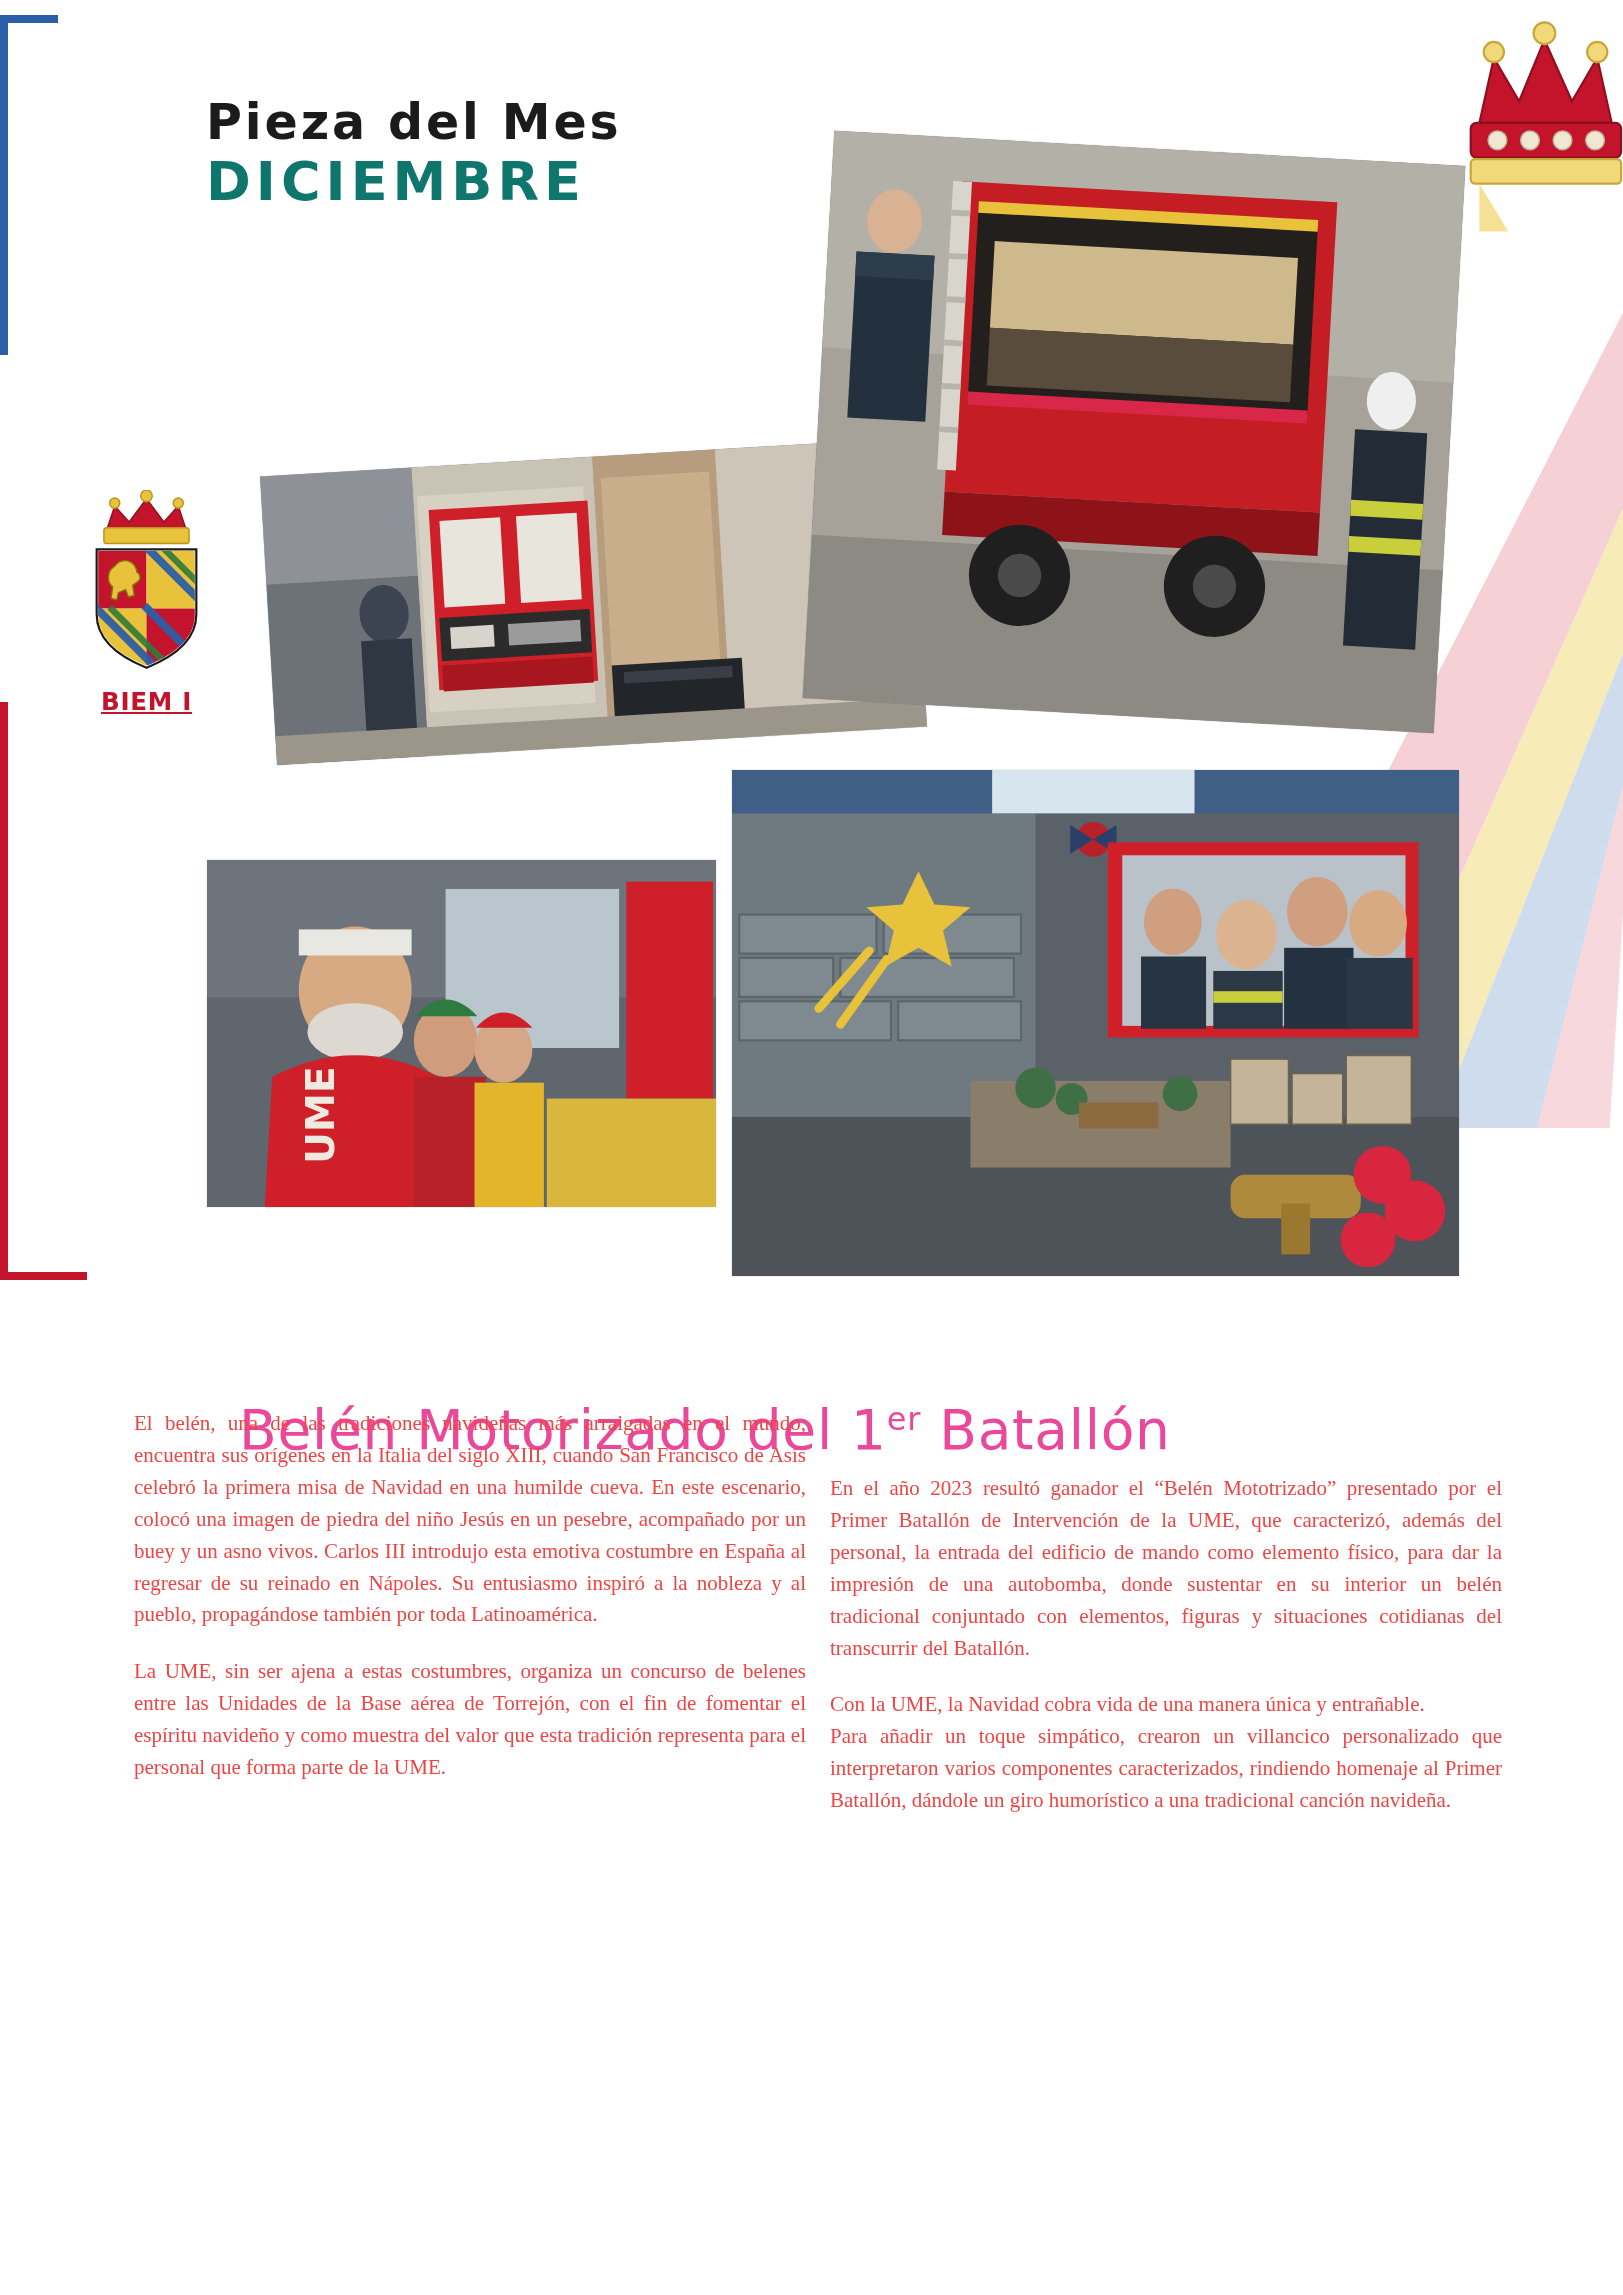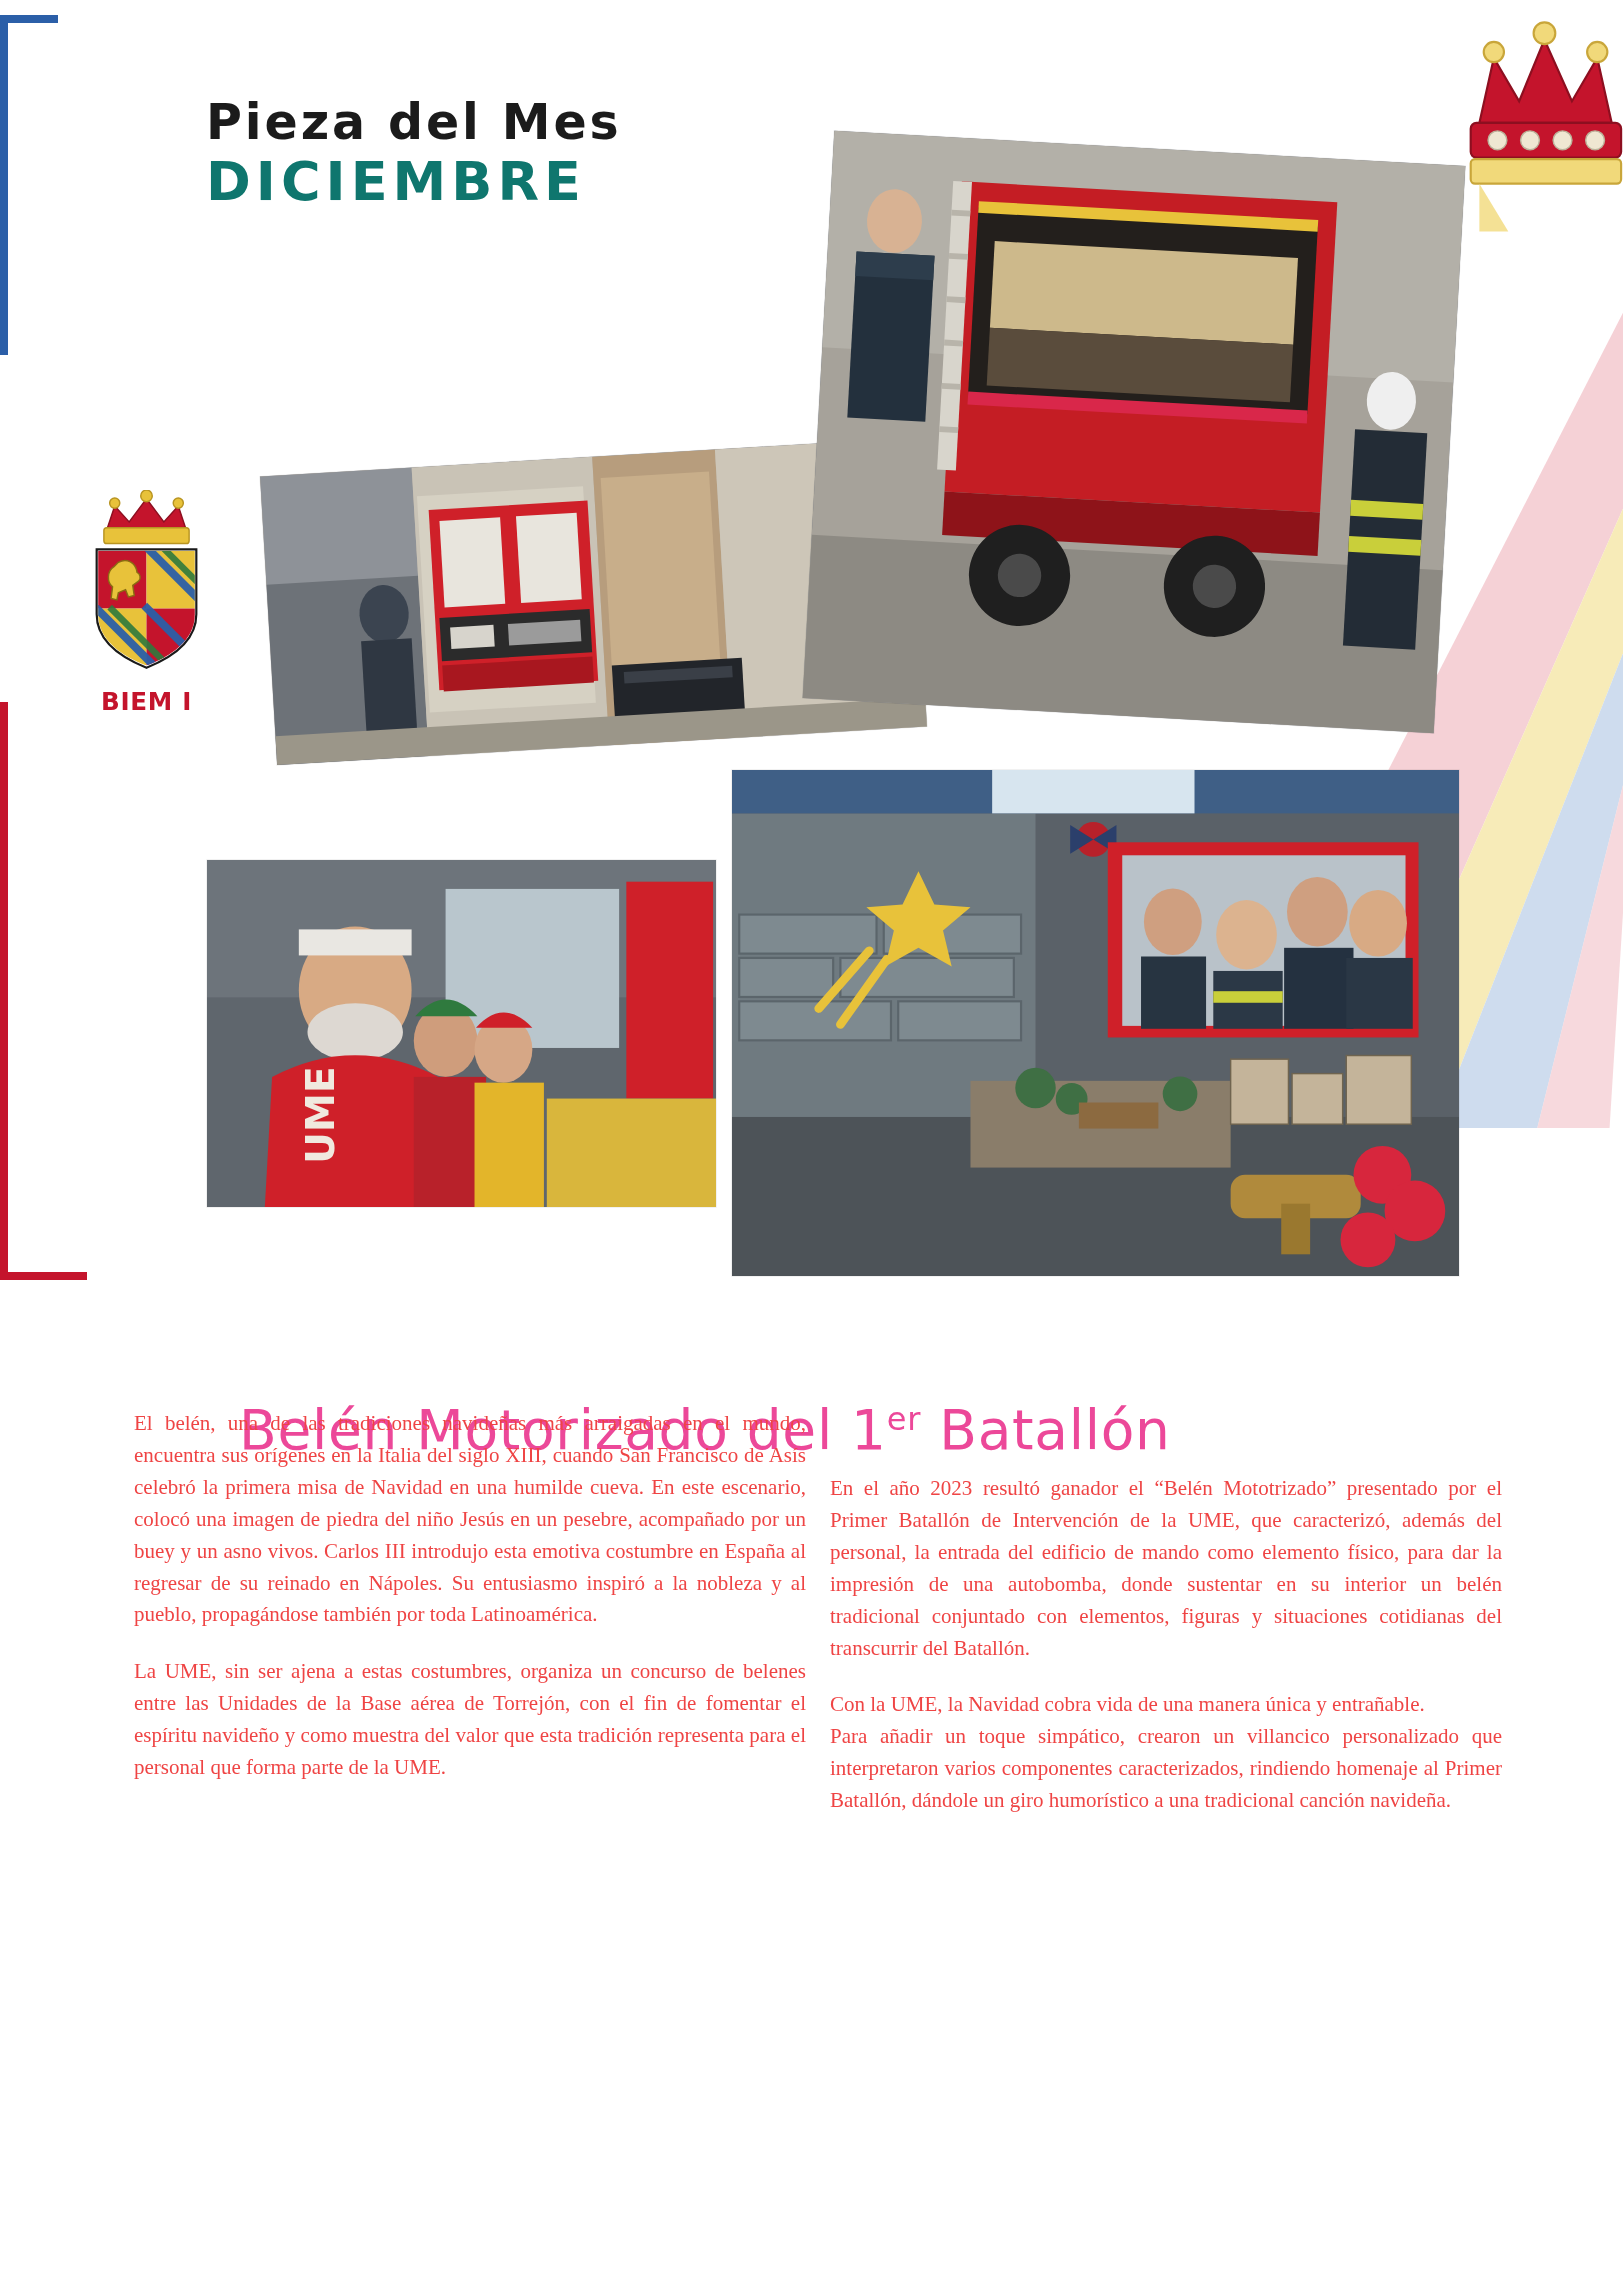--- a/index.html
+++ b/index.html
@@ -121,20 +121,21 @@
     width: 143px;
     text-align: center;
   }
   .emblem-label {
     margin-top: 5.8px;
     font-family: "DejaVu Sans", sans-serif;
     font-weight: bold;
     font-size: 24.6px;
     color: #c4142c;
     letter-spacing: 0.7px;
+    text-decoration: underline;
   }
 
   
   .photo {
     position: absolute;
     background: #7d7f84;
     overflow: hidden;
     box-shadow: 0 0 0 0.7px rgba(0,0,0,0.08);
   }
   .photo .ph-inner { width: 100%; height: 100%; display: block; }

